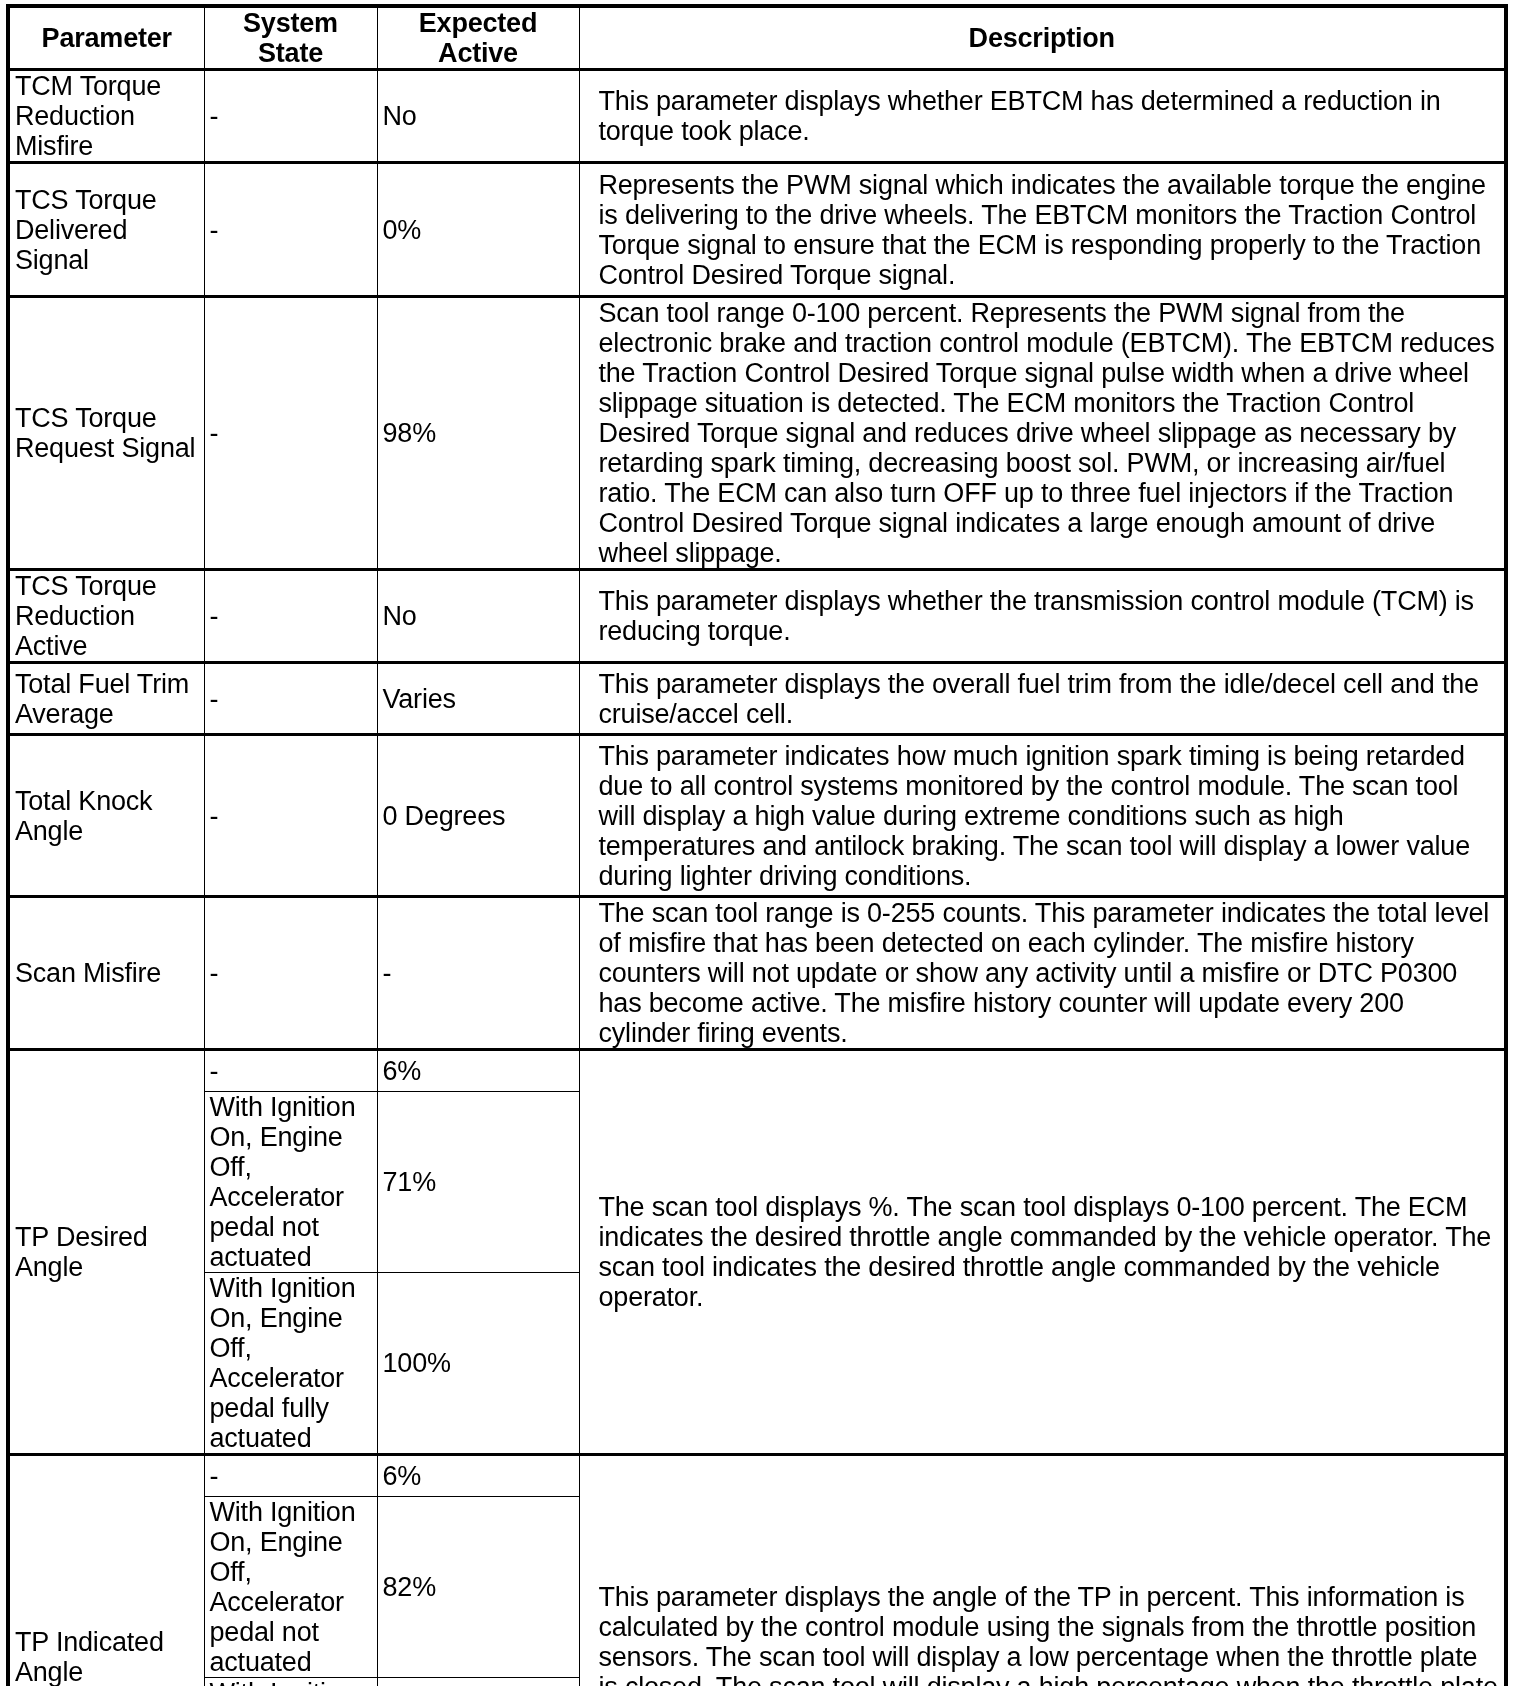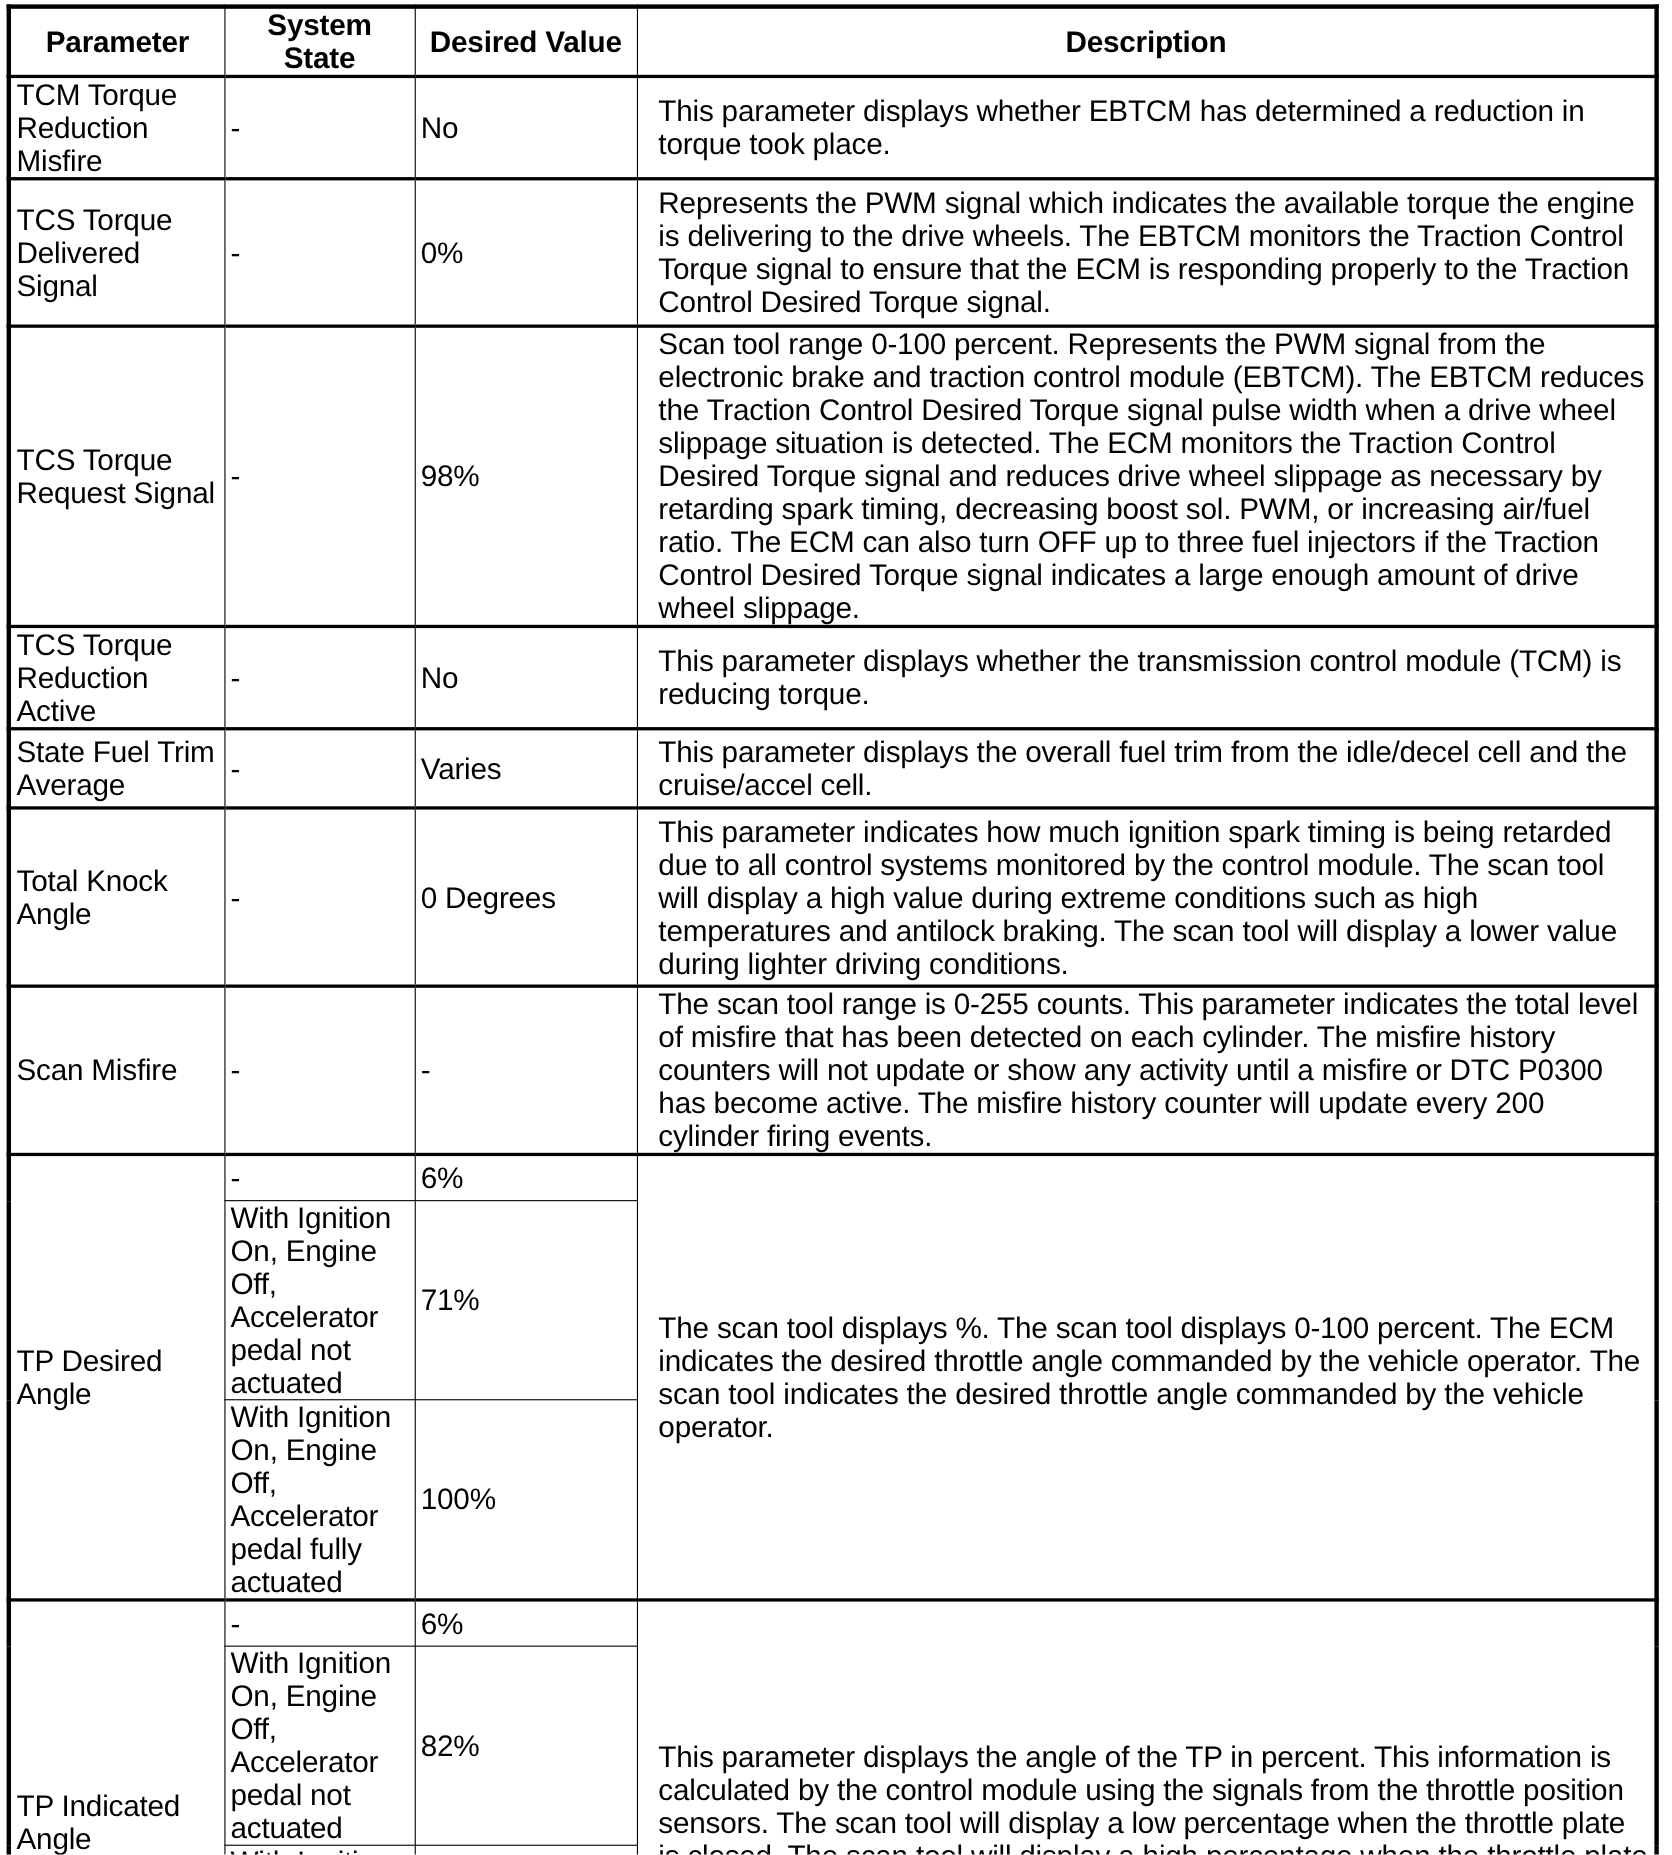--- a/index.html
+++ b/index.html
@@ -42,21 +42,21 @@
   <colgroup>
     <col class="col-param">
       <col class="col-state">
       <col class="col-exp">
       <col class="col-desc">
   </colgroup>
   <thead>
     <tr>
       <th>Parameter</th>
       <th>System State</th>
-      <th>Desired Value</th>
+      <th>Expected Active</th>
       <th>Description</th>
     </tr>
   </thead>
   <tbody>
     <tr class="main" style="height:70px">
       <td>TCM Torque Reduction Misfire</td>
       <td>-</td>
       <td>No</td>
       <td class="desc">This parameter displays whether EBTCM has determined a reduction in torque took place.</td>
     </tr>
@@ -72,21 +72,21 @@
       <td>98%</td>
       <td class="desc">Scan tool range 0-100 percent. Represents the PWM signal from the electronic brake and traction control module (EBTCM). The EBTCM reduces the Traction Control Desired Torque signal pulse width when a drive wheel slippage situation is detected. The ECM monitors the Traction Control Desired Torque signal and reduces drive wheel slippage as necessary by retarding spark timing, decreasing boost sol. PWM, or increasing air/fuel ratio. The ECM can also turn OFF up to three fuel injectors if the Traction Control Desired Torque signal indicates a large enough amount of drive wheel slippage.</td>
     </tr>
     <tr class="main" style="height:72px">
       <td>TCS Torque Reduction Active</td>
       <td>-</td>
       <td>No</td>
       <td class="desc">This parameter displays whether the transmission control module (TCM) is reducing torque.</td>
     </tr>
     <tr class="main" style="height:72px">
-      <td>State Fuel Trim Average</td>
+      <td>Total Fuel Trim Average</td>
       <td>-</td>
       <td>Varies</td>
       <td class="desc">This parameter displays the overall fuel trim from the idle/decel cell and the cruise/accel cell.</td>
     </tr>
     <tr class="main" style="height:162px">
       <td>Total Knock Angle</td>
       <td>-</td>
       <td>0 Degrees</td>
       <td class="desc">This parameter indicates how much ignition spark timing is being retarded due to all control systems monitored by the control module. The scan tool will display a high value during extreme conditions such as high temperatures and antilock braking. The scan tool will display a lower value during lighter driving conditions.</td>
     </tr>

